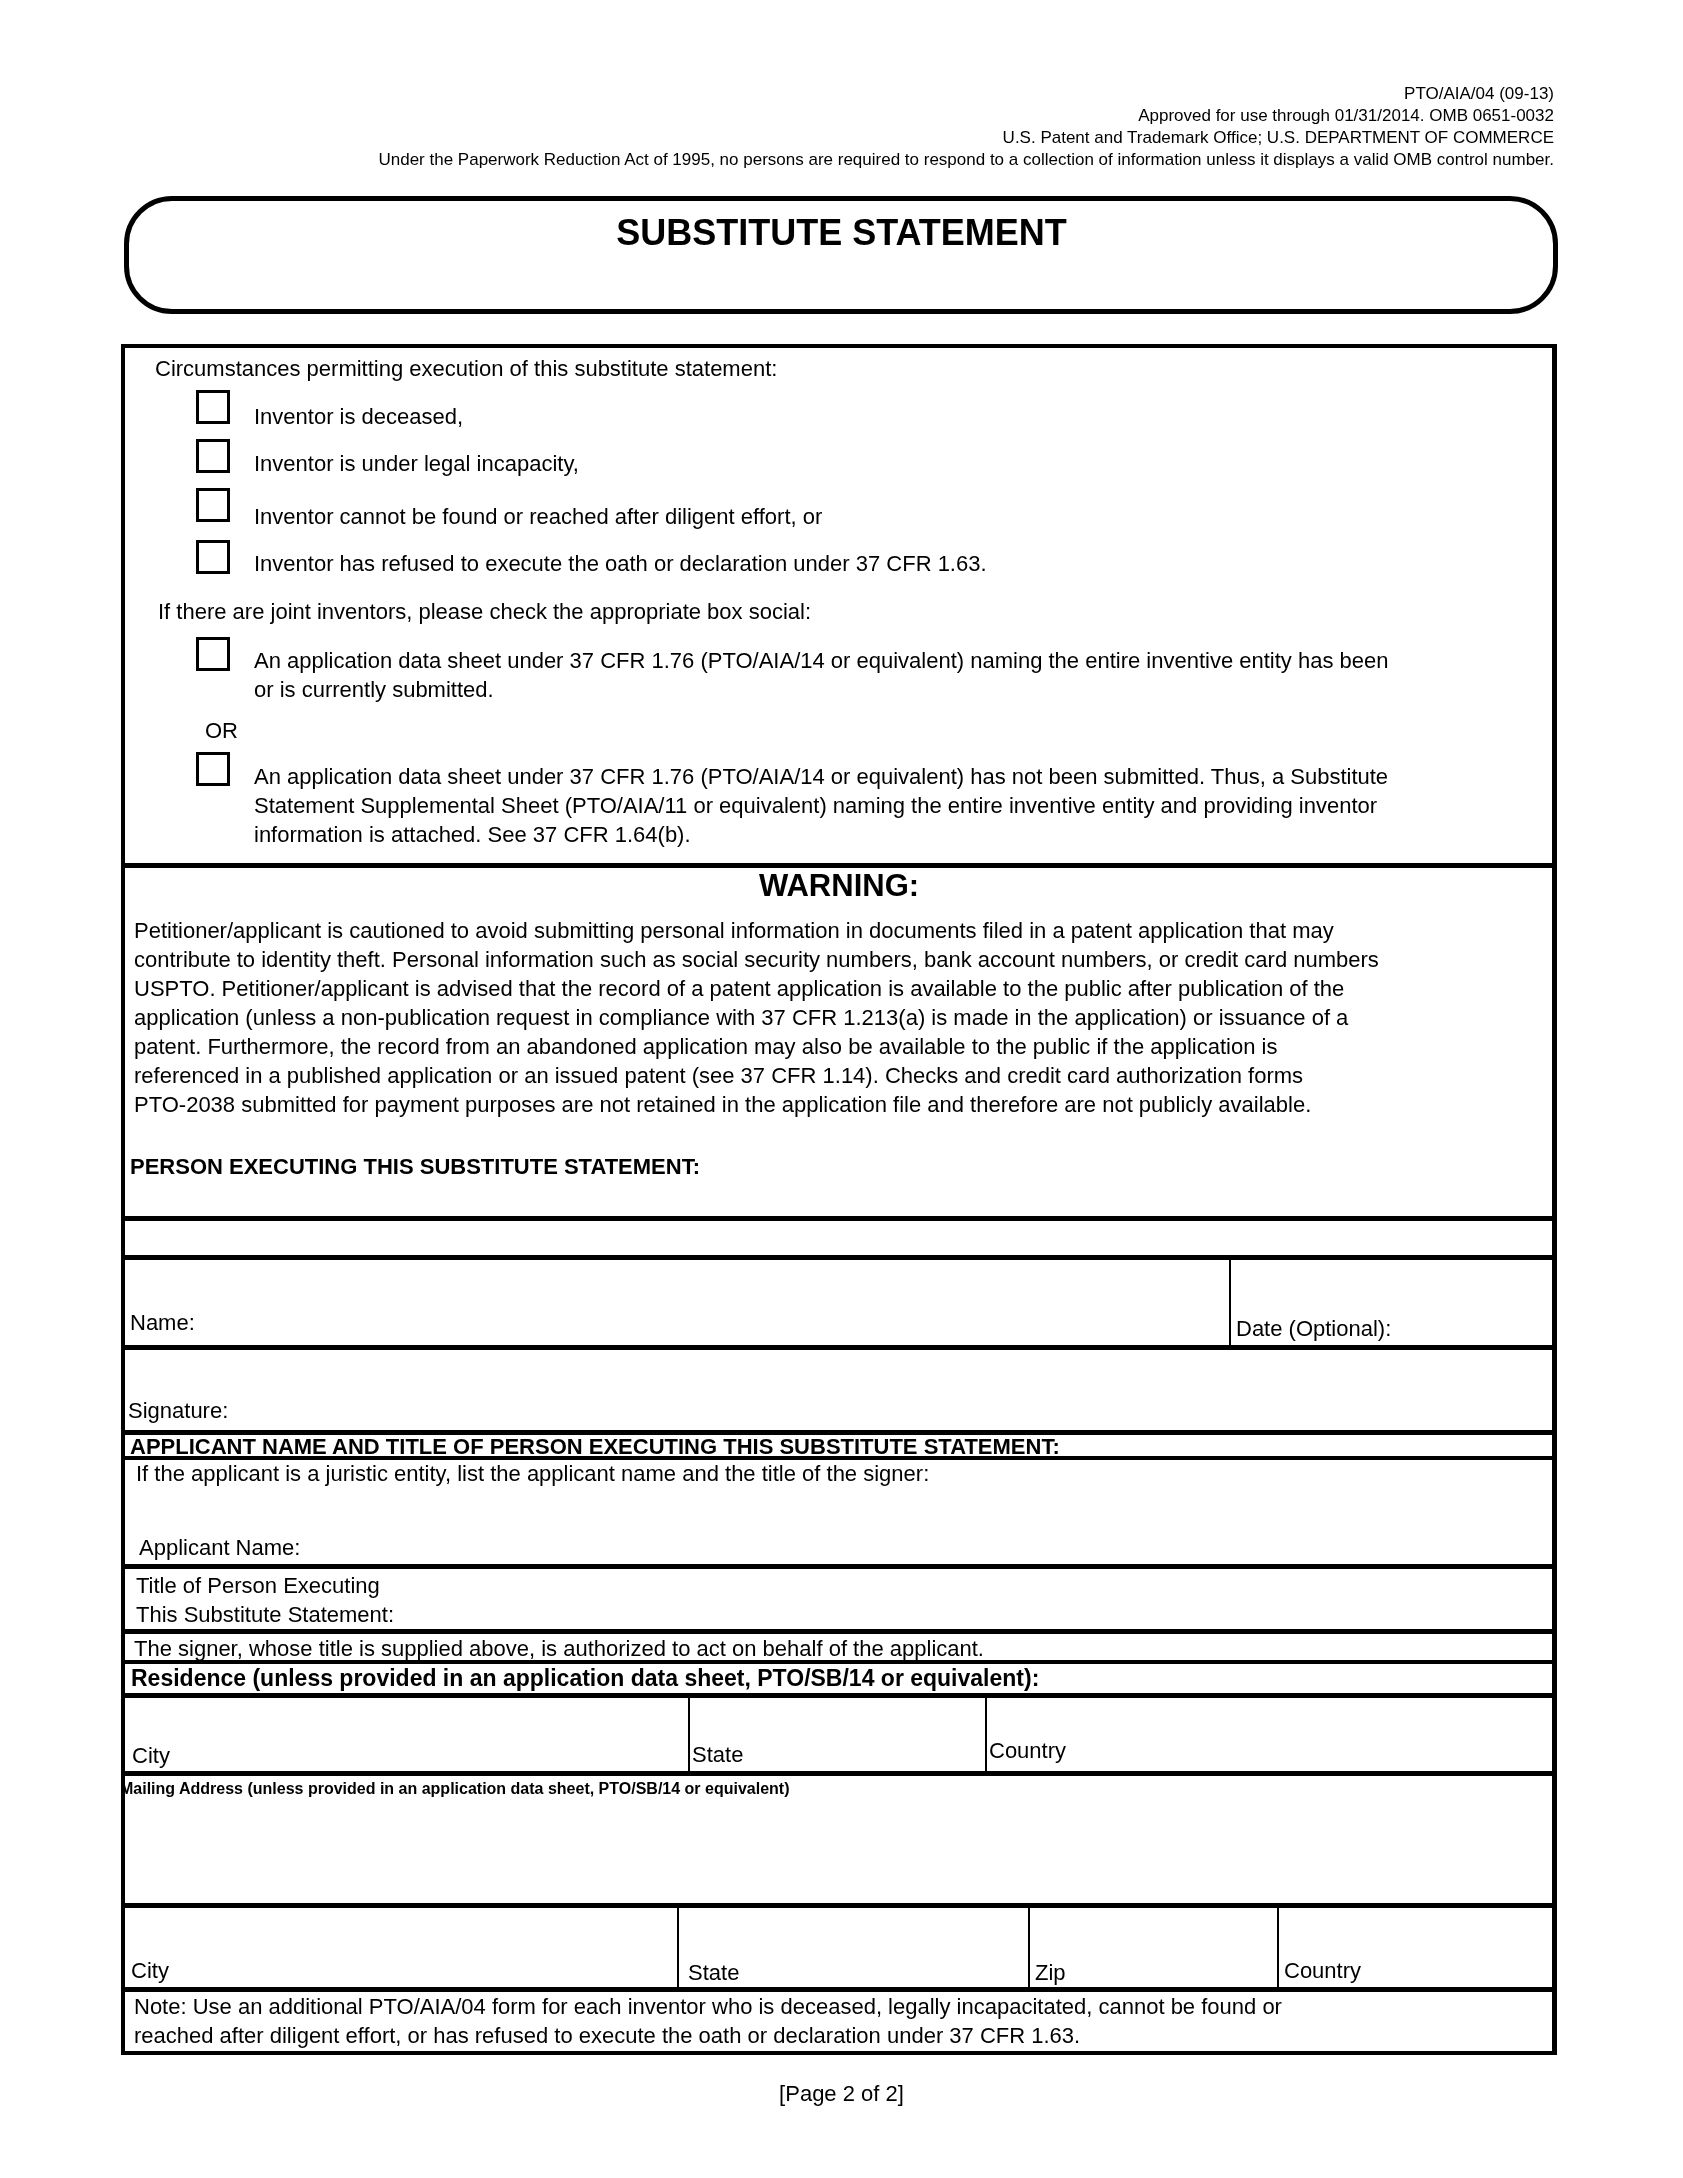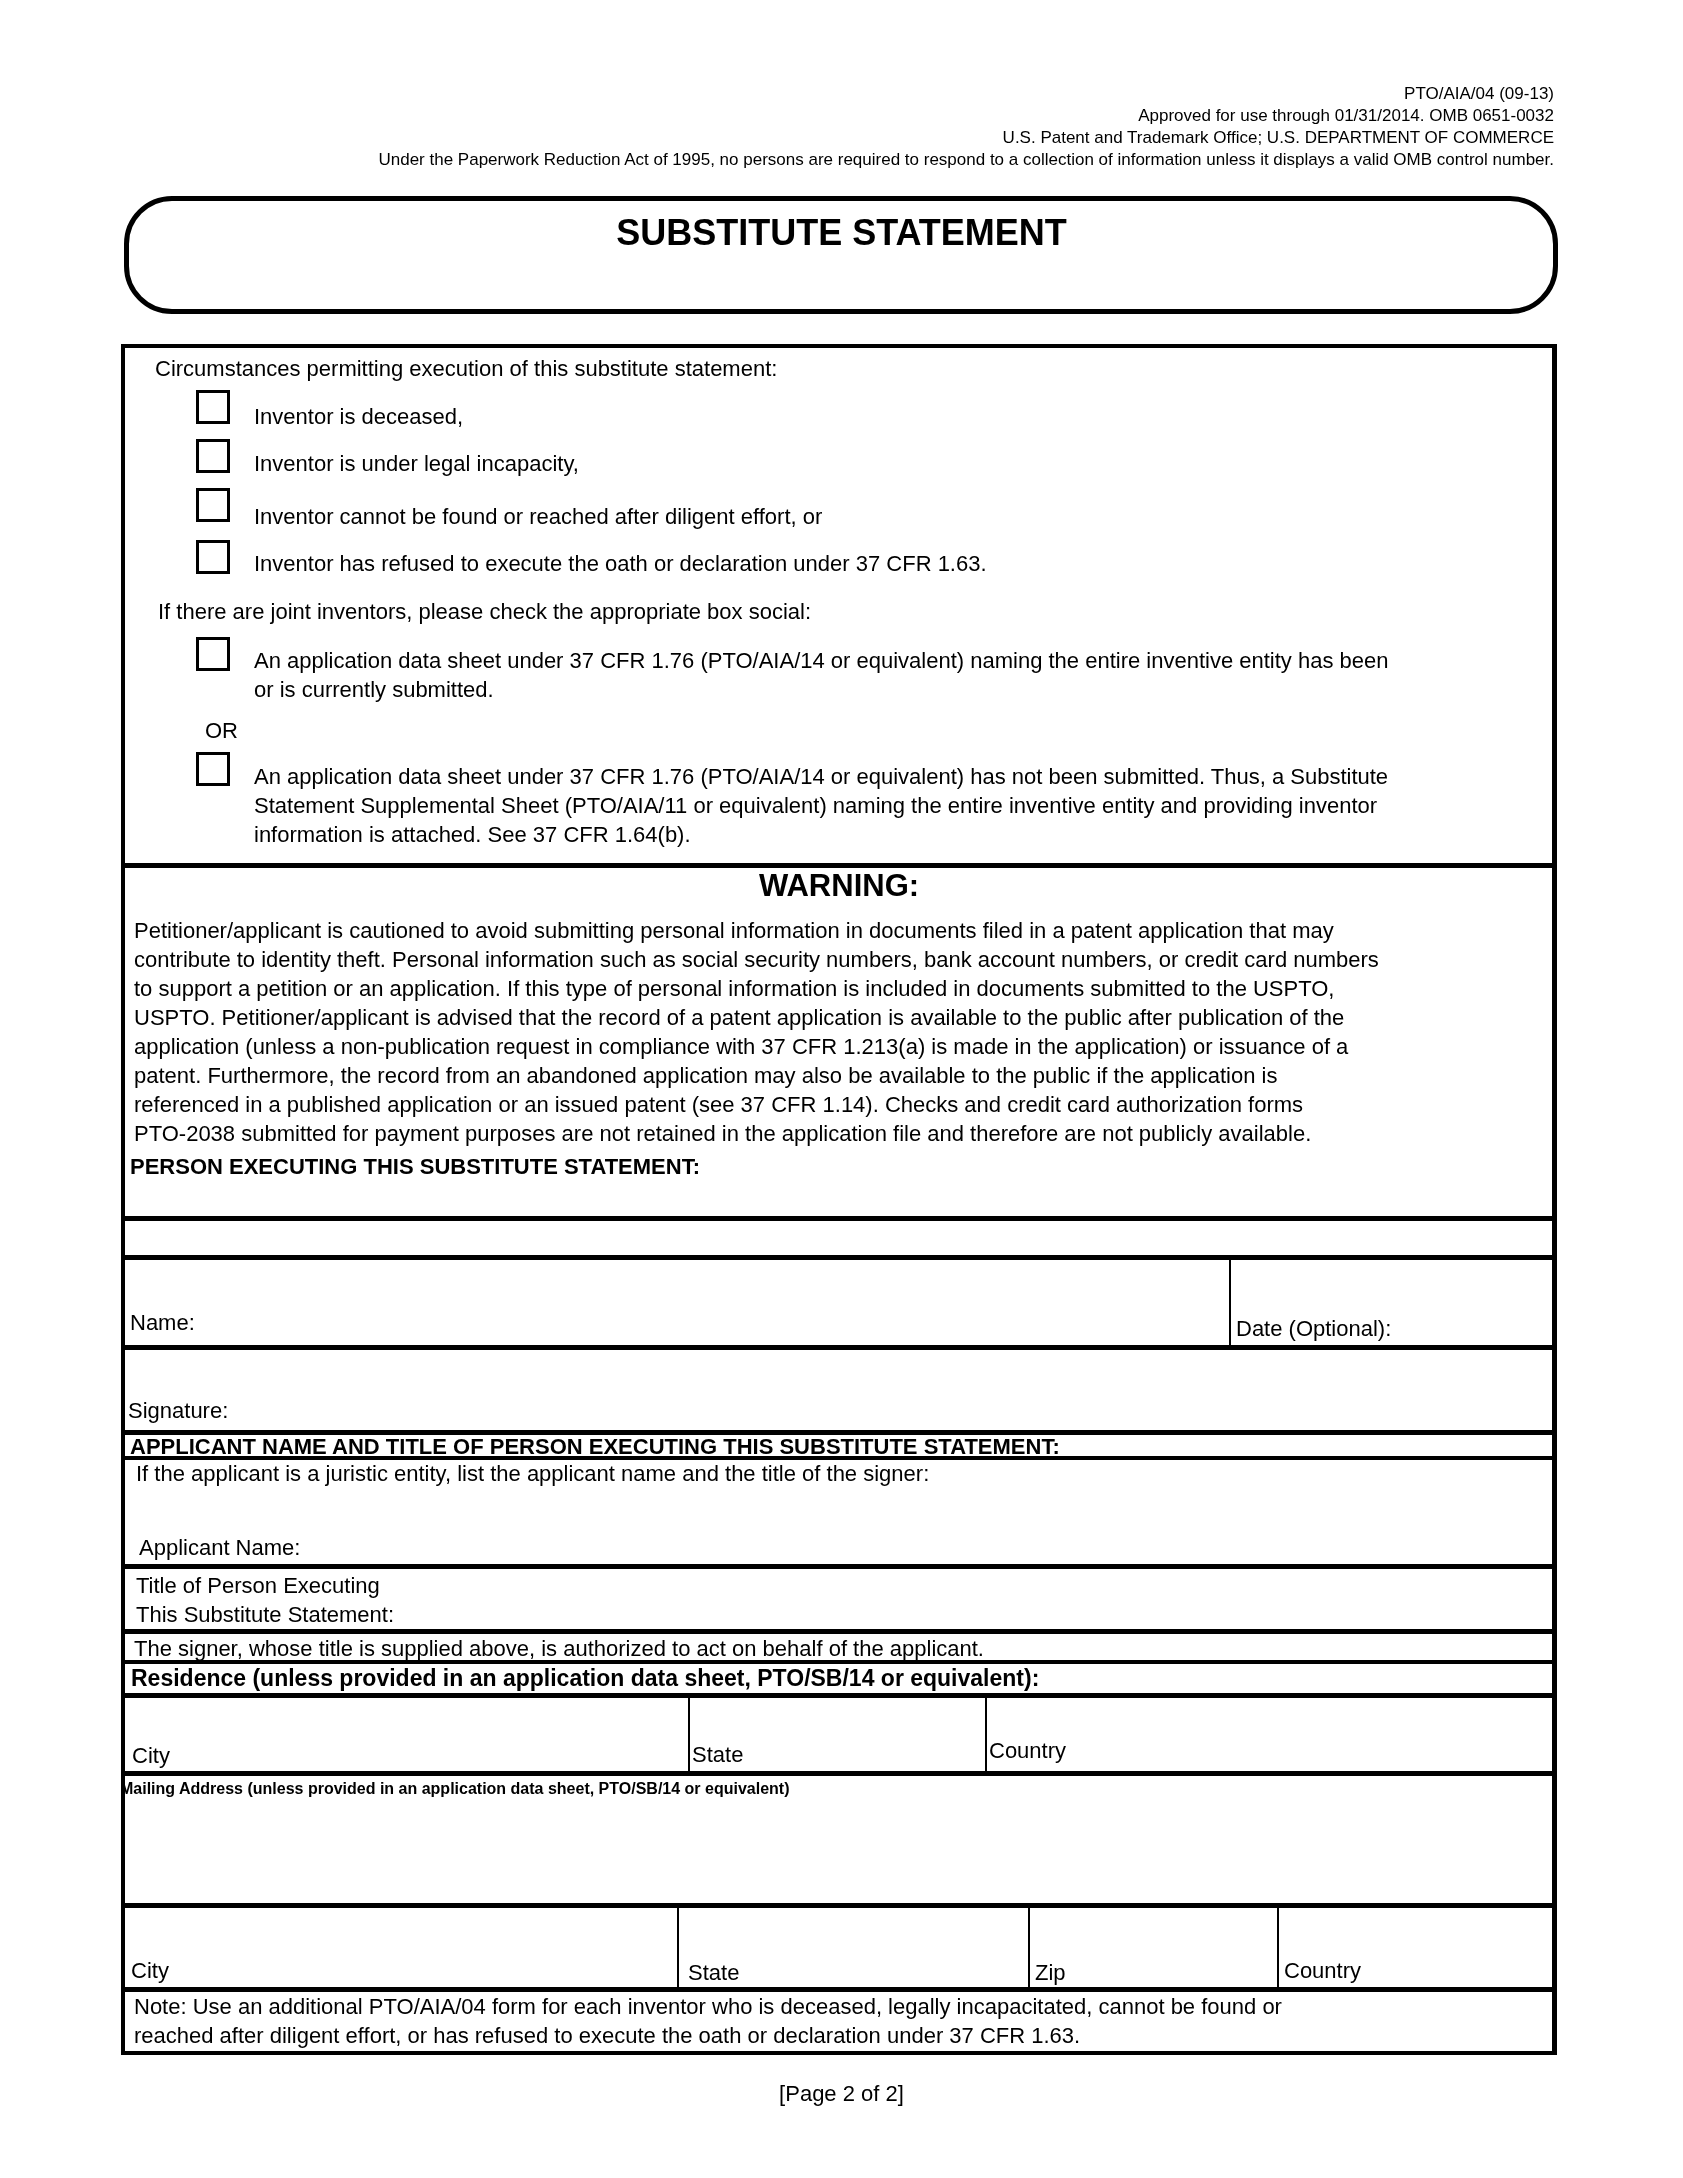--- a/index.html
+++ b/index.html
@@ -58,21 +58,20 @@
 <div class="t" style="left:254px;top:762px">An application data sheet under 37 CFR 1.76 (PTO/AIA/14 or equivalent) has not been submitted. Thus, a Substitute</div>
 <div class="t" style="left:254px;top:791px">Statement Supplemental Sheet (PTO/AIA/11 or equivalent) naming the entire inventive entity and providing inventor</div>
 <div class="t" style="left:254px;top:820px">information is attached. See 37 CFR 1.64(b).</div>
 
 <div class="hline" style="top:863px;height:5px"></div>
 
 <div class="t warnhead">WARNING:</div>
 <div class="t warnbody">
   <span>Petitioner/applicant is cautioned to avoid submitting personal information in documents filed in a patent application that may</span>
   <span>contribute to identity theft.  Personal information such as social security numbers, bank account numbers, or credit card numbers</span>
-  <span>to support a petition or an application.  If this type of personal information is included in documents submitted to the  USPTO,</span>
   <span>USPTO.  Petitioner/applicant is advised that the record of a patent application is available to the public after publication of the</span>
   <span>application (unless a non-publication request in compliance with 37 CFR 1.213(a) is made in the application) or issuance of a</span>
   <span>patent.  Furthermore, the record from an abandoned application may also be available to the public if the  application is</span>
   <span>referenced in a published application or an issued patent (see 37 CFR 1.14).  Checks and credit card  authorization forms</span>
   <span>PTO-2038 submitted for payment purposes are not retained in the application file and therefore are not  publicly available.</span>
 </div>
 
 <div class="hline" style="top:1216px;height:5px"></div>
 <div class="t bold" style="left:130px;top:1152px">PERSON EXECUTING THIS SUBSTITUTE STATEMENT:</div>
 <div class="hline" style="top:1255px;height:5px"></div>

